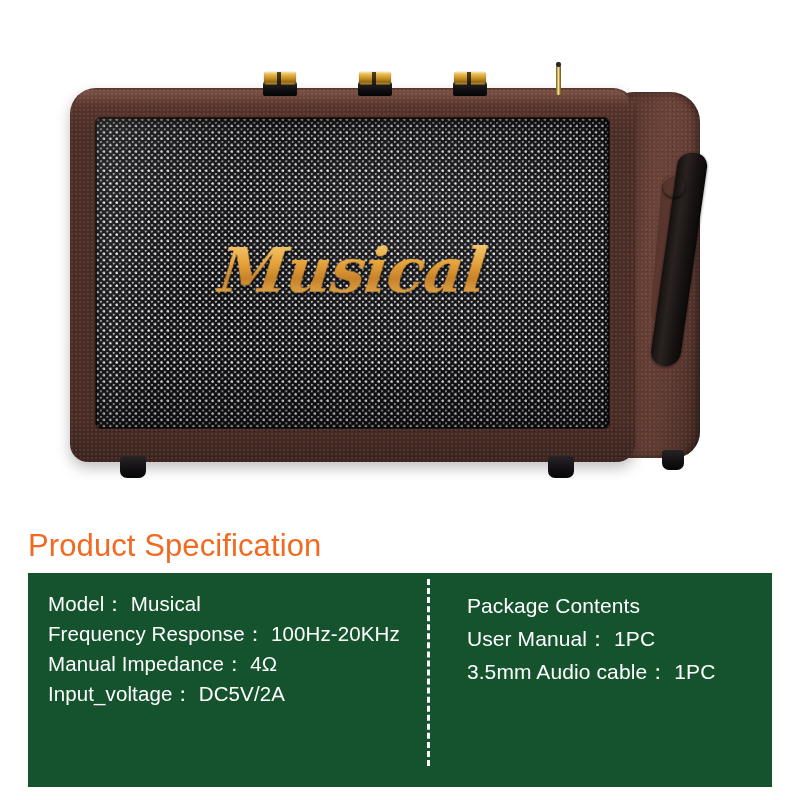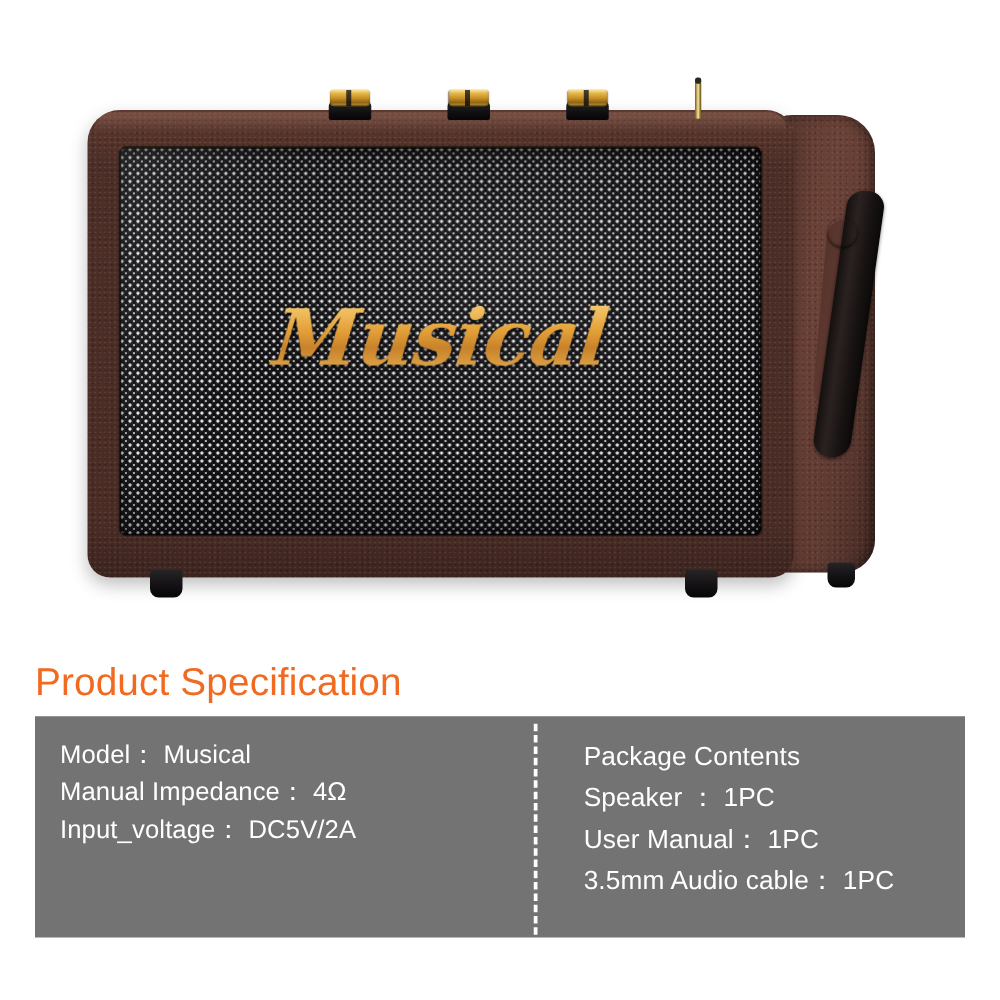--- a/index.html
+++ b/index.html
@@ -269,22 +269,22 @@
     color: #f26a21;
     letter-spacing: .1px;
     white-space: nowrap;
     text-align: right;
   }
   #spec-panel {
     position: absolute;
     left: 28px;
     top: 53px;
     width: 744px;
-    height: 177px;
-    background: #737373;
+    height: 214px;
+    background: #14532d;
     display: flex;
     gap: 24px;
   }
   .spec-col {
     position: relative;
     box-sizing: border-box;
     padding: 16px 0 0 20px;
   }
   #spec-col-left  { width: 399px; }
   #spec-col-right { width: 345px; padding-left: 29px; }
@@ -363,27 +363,27 @@
 </div>
 
 <div id="spec-section">
 
   <div id="spec-title">Product Specification</div>
 
   <div id="spec-panel">
 
     <div class="spec-col" id="spec-col-left">
       <div class="spec-line"><span class="spec-key">Model：</span><span class="spec-val"> Musical</span></div>
+      <div class="spec-line"><span class="spec-key">Frequency Response：</span><span class="spec-val"> 100Hz-20KHz</span></div>
       <div class="spec-line"><span class="spec-key">Manual Impedance：</span><span class="spec-val"> 4Ω</span></div>
       <div class="spec-line"><span class="spec-key">Input_voltage：</span><span class="spec-val"> DC5V/2A</span></div>
     </div>
 
     <div class="divider"></div>
 
     <div class="spec-col" id="spec-col-right">
       <div class="spec-line"><span class="spec-key">Package Contents</span><span class="spec-val"></span></div>
-      <div class="spec-line"><span class="spec-key">Speaker ：</span><span class="spec-val"> 1PC</span></div>
       <div class="spec-line"><span class="spec-key">User Manual：</span><span class="spec-val"> 1PC</span></div>
       <div class="spec-line"><span class="spec-key">3.5mm Audio cable：</span><span class="spec-val"> 1PC</span></div>
     </div>
 
   </div>
 </div>
 
 </body></html>

